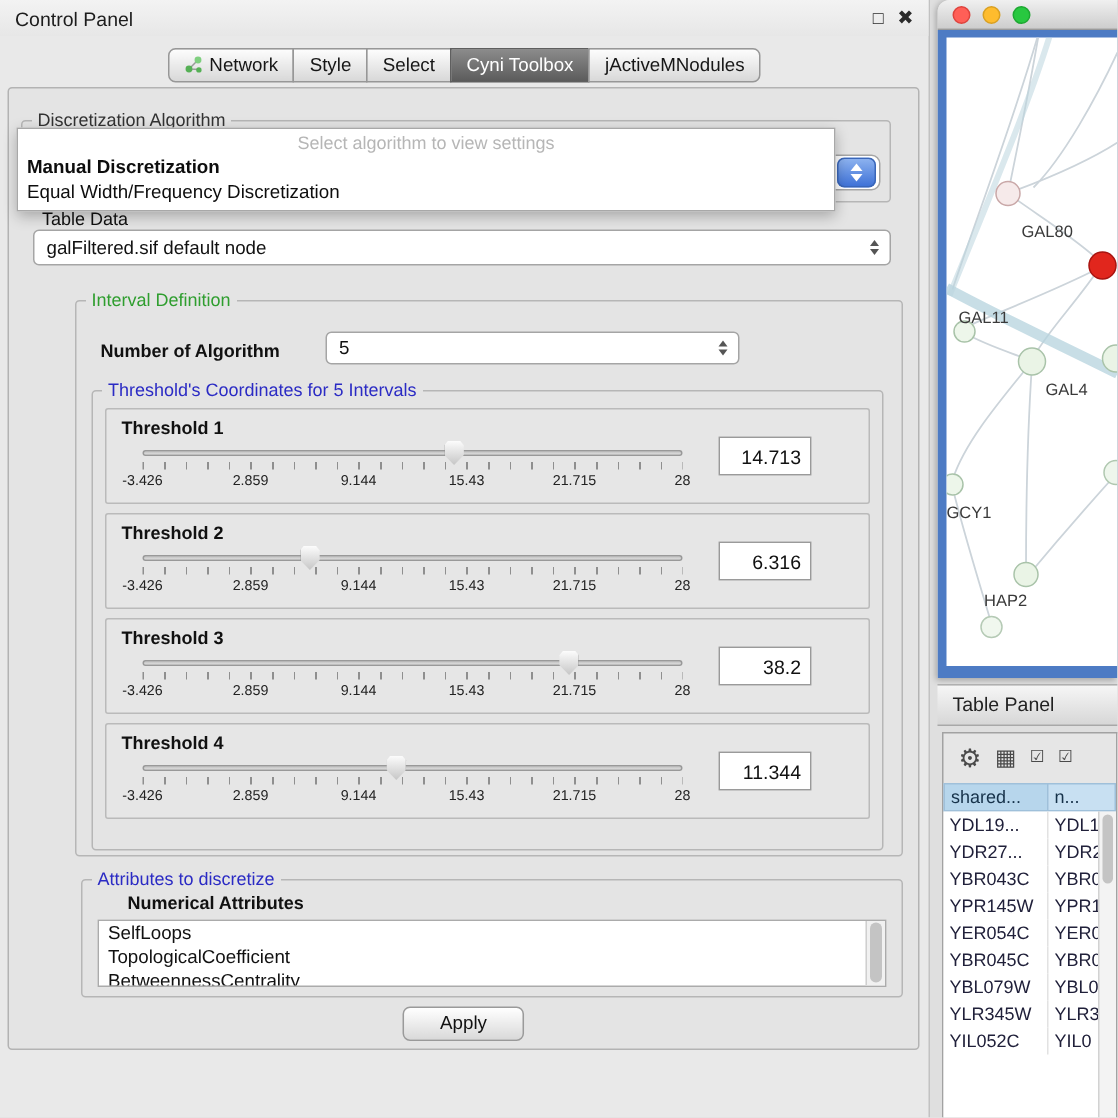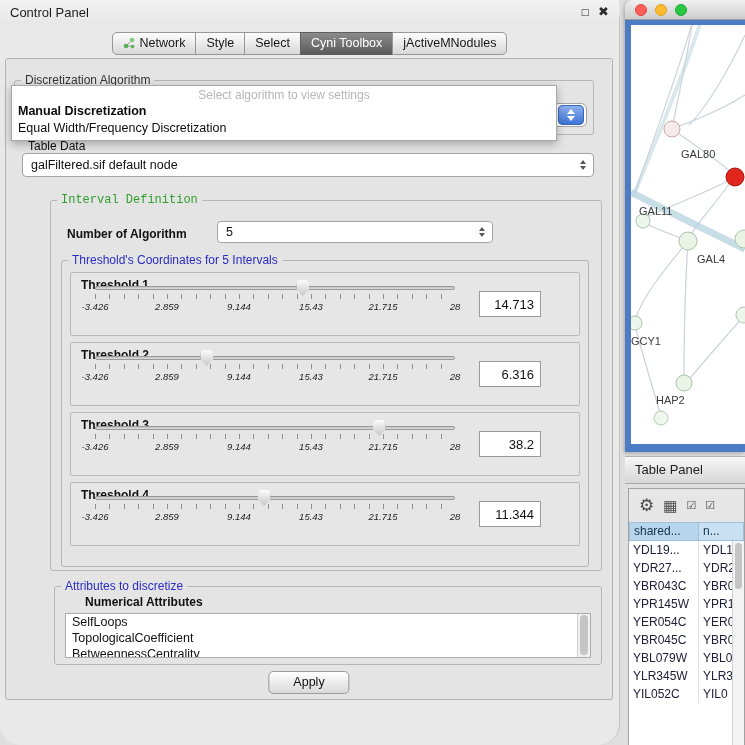--- a/index.html
+++ b/index.html
@@ -6,21 +6,21 @@
   html,body { margin:0; padding:0; }
   body {
     width:745px; height:745px; overflow:hidden;
     background:#dfdfdf;
     font-family:"Liberation Sans","DejaVu Sans",sans-serif;
   }
   .app { position:relative; width:745px; height:745px; }
 
   
   .control-panel { position:absolute; left:0; top:0; width:620px; height:745px;
-    background:#e9e9e9; border-right:1px solid #c2c2c2;border-radius:21px; }
+    background:#e9e9e9; border-right:1px solid #c2c2c2; }
   .cp-titlebar { position:absolute; top:0; left:0; right:0; height:24px;
     display:flex; align-items:center; padding:0 10px; font-size:13px; color:#1c1c1c;
     background:linear-gradient(#f3f3f3,#e7e7e7); }
   .cp-win-icons { margin-left:auto; display:flex; gap:9px; color:#2b2b2b; align-items:center; }
   .float-ico { font-size:12px; line-height:12px; }
   .close-ico { font-size:13px; font-weight:bold; line-height:12px; }
 
   .seg-row { display:flex; justify-content:center; }
   .cp-tabs { position:absolute; top:32px; left:0; right:0; z-index:3; }
   .seg-tab { background:linear-gradient(#fdfdfd,#d8d8d8); border:1px solid #979797;
@@ -28,21 +28,21 @@
     display:flex; align-items:center; gap:5px; white-space:nowrap; }
   .seg-tab:first-child { border-radius:5px 0 0 5px; margin-left:0; }
   .seg-tab:last-child { border-radius:0 5px 5px 0; }
   .seg-tab.selected { background:linear-gradient(#8b8b8b,#5c5c5c); color:#fff; border-color:#5f5f5f; }
 
   .cp-body { position:absolute; top:58px; left:5px; width:608px; height:642px;
     background:#e4e4e4; border:1px solid #b3b3b3; border-radius:3px; }
 
   fieldset.group { position:absolute; border:1px solid #b6b6b6; border-radius:3px; margin:0; padding:0; }
   fieldset.group > legend { font-size:12px; padding:0 4px; margin-left:6px; color:#333; }
-  .legend-green { color:#2f9e2f !important;font-family:Liberation Mono, monospace; }
+  .legend-green { color:#2f9e2f !important; }
   .legend-blue { color:#2b2bc4 !important; }
 
   .algo-group { left:8px; top:14px; width:580px; height:62px; }
   .combo { background:#fff; border:1px solid #a5a5a5; border-radius:4px;
     display:flex; align-items:center; position:absolute; }
   .combo-text { font-size:12.5px; padding-left:8px; color:#111; white-space:nowrap; }
   .stepper { margin-left:auto; margin-right:7px; display:flex; flex-direction:column; gap:2px; align-items:center; }
   .arr-up { width:0; height:0; border-left:3.5px solid transparent; border-right:3.5px solid transparent; border-bottom:4.5px solid #555; }
   .arr-dn { width:0; height:0; border-left:3.5px solid transparent; border-right:3.5px solid transparent; border-top:4.5px solid #555; }
 
@@ -64,21 +64,21 @@
 
   .interval-group { left:44px; top:134px; width:552px; height:378px; }
   .ni-label { position:absolute; left:16px; top:20px; font-size:12px; font-weight:bold; color:#111; }
   .ni-combo { left:166px; top:14px; width:276px; height:22px; }
 
   .thresh-group { left:10px; top:46px; width:528px; height:314px; }
 
   .threshold-row { position:relative; margin:5px 8px 6px; height:64px;
     border:1px solid #bababa; border-radius:2px; background:#e6e6e6; }
   .th-label { position:absolute; left:10px; top:5px; font-weight:bold; font-size:12px; color:#111; }
-  .slider { position:absolute; left:24px; top:6px; width:360px; height:38px;font-style:italic; }
+  .slider { position:absolute; left:24px; top:20px; width:360px; height:38px; }
   .track { position:absolute; left:0; right:0; top:7px; height:4px;
     background:linear-gradient(#c2c2c2,#dedede); border:1px solid #999; border-radius:3px; }
   .thumb { position:absolute; top:1px; width:13px; height:16px; transform:translateX(-50%);
     background:linear-gradient(#fcfcfc,#c6c6c6);
     clip-path:polygon(0 18%,18% 0,82% 0,100% 18%,100% 58%,50% 100%,0 58%);
     filter:drop-shadow(0 1px 1px rgba(0,0,0,.45)); }
   .ticks { position:absolute; left:0; right:0; top:15px; height:5px;
     background:repeating-linear-gradient(to right,#8f8f8f 0 1px,transparent 1px 4%); }
   .scale { position:absolute; left:0; right:0; top:22px; height:12px; }
   .sl { position:absolute; transform:translateX(-50%); font-size:9.5px; color:#222; white-space:nowrap; }

